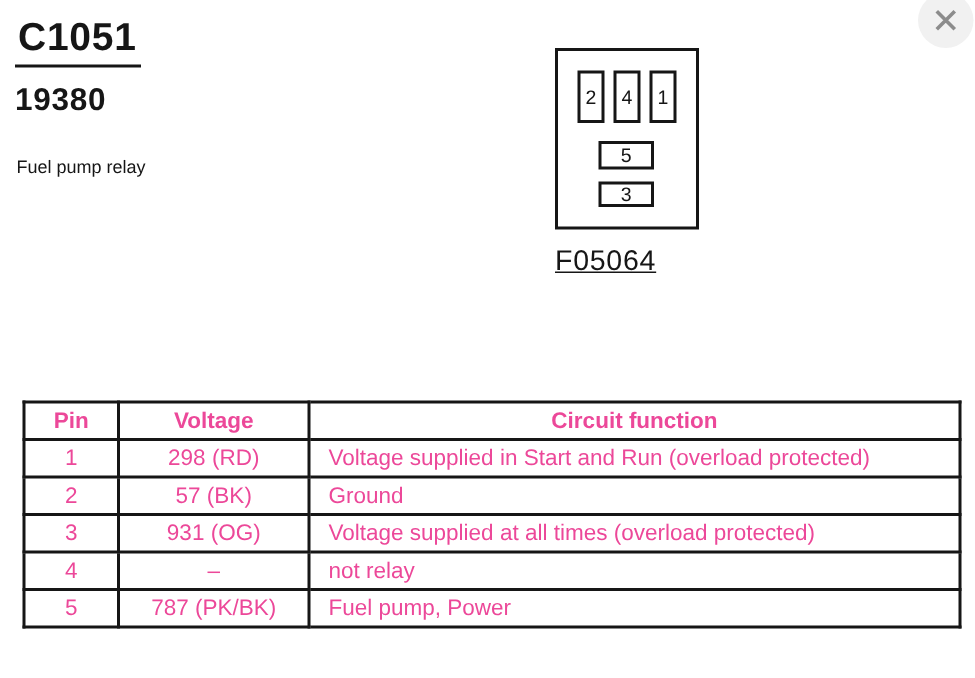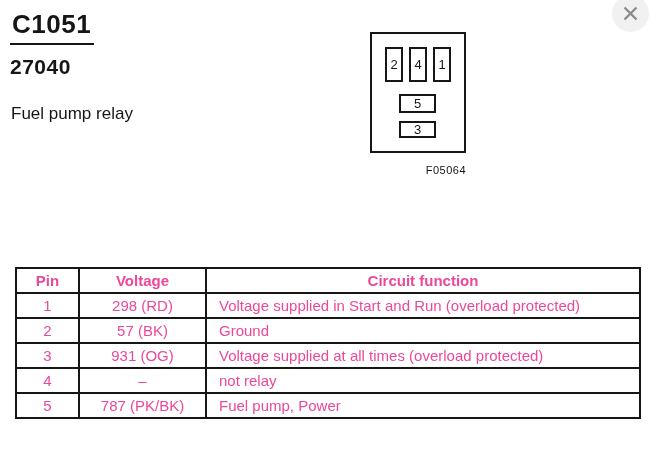--- a/index.html
+++ b/index.html
@@ -48,21 +48,21 @@
     left: 10px;
     top: 55px;
     font-size: 21px;
     font-weight: 700;
     letter-spacing: 0.5px;
   }
   .description {
     position: absolute;
     left: 11px;
     top: 104px;
-    font-size: 17px;
+    font-size: 12px;
   }
 
   
   .connector-outline {
     position: absolute;
     left: 370px;
     top: 32px;
     width: 96px;
     height: 121px;
     border: 2.5px solid #161616;
@@ -84,23 +84,24 @@
   .cavity.v.c4 { left: 37px; }
   .cavity.v.c1 { left: 61px; }
   .cavity.h { width: 37px; height: 19px; left: 27px; }
   .cavity.h.c5 { top: 60px; }
   .cavity.h.c3 { top: 87px; height: 17px; }
   .figure-label {
     position: absolute;
     left: 370px;
     top: 164px;
     width: 96px;
-    text-align: right;
-    font-size: 11px;
+    text-align: left;
+    font-size: 19px;
     letter-spacing: 0.5px;
+    text-decoration: underline;
   }
 
   
   table.pin-table {
     position: absolute;
     left: 15px;
     top: 267px;
     width: 626px;
     border-collapse: collapse;
     table-layout: fixed;
@@ -128,21 +129,21 @@
   <button class="close-btn">
     <span style="display:flex">
       <svg width="17" height="17" viewBox="0 0 17 17">
         <path d="M2.5 2.5 L14.5 14.5 M14.5 2.5 L2.5 14.5" stroke="#8c8c8c" stroke-width="2.4" fill="none"></path>
       </svg>
     </span>
   </button>
 
   <div class="connector-id">C1051</div>
 
-  <div class="part-number">27040</div>
+  <div class="part-number">19380</div>
 
   <div class="description">Fuel pump relay</div>
 
   <div class="connector-outline">
     <div class="cavity v c2">2</div>
     <div class="cavity v c4">4</div>
     <div class="cavity v c1">1</div>
     <div class="cavity h c5">5</div>
     <div class="cavity h c3">3</div>
   </div>

